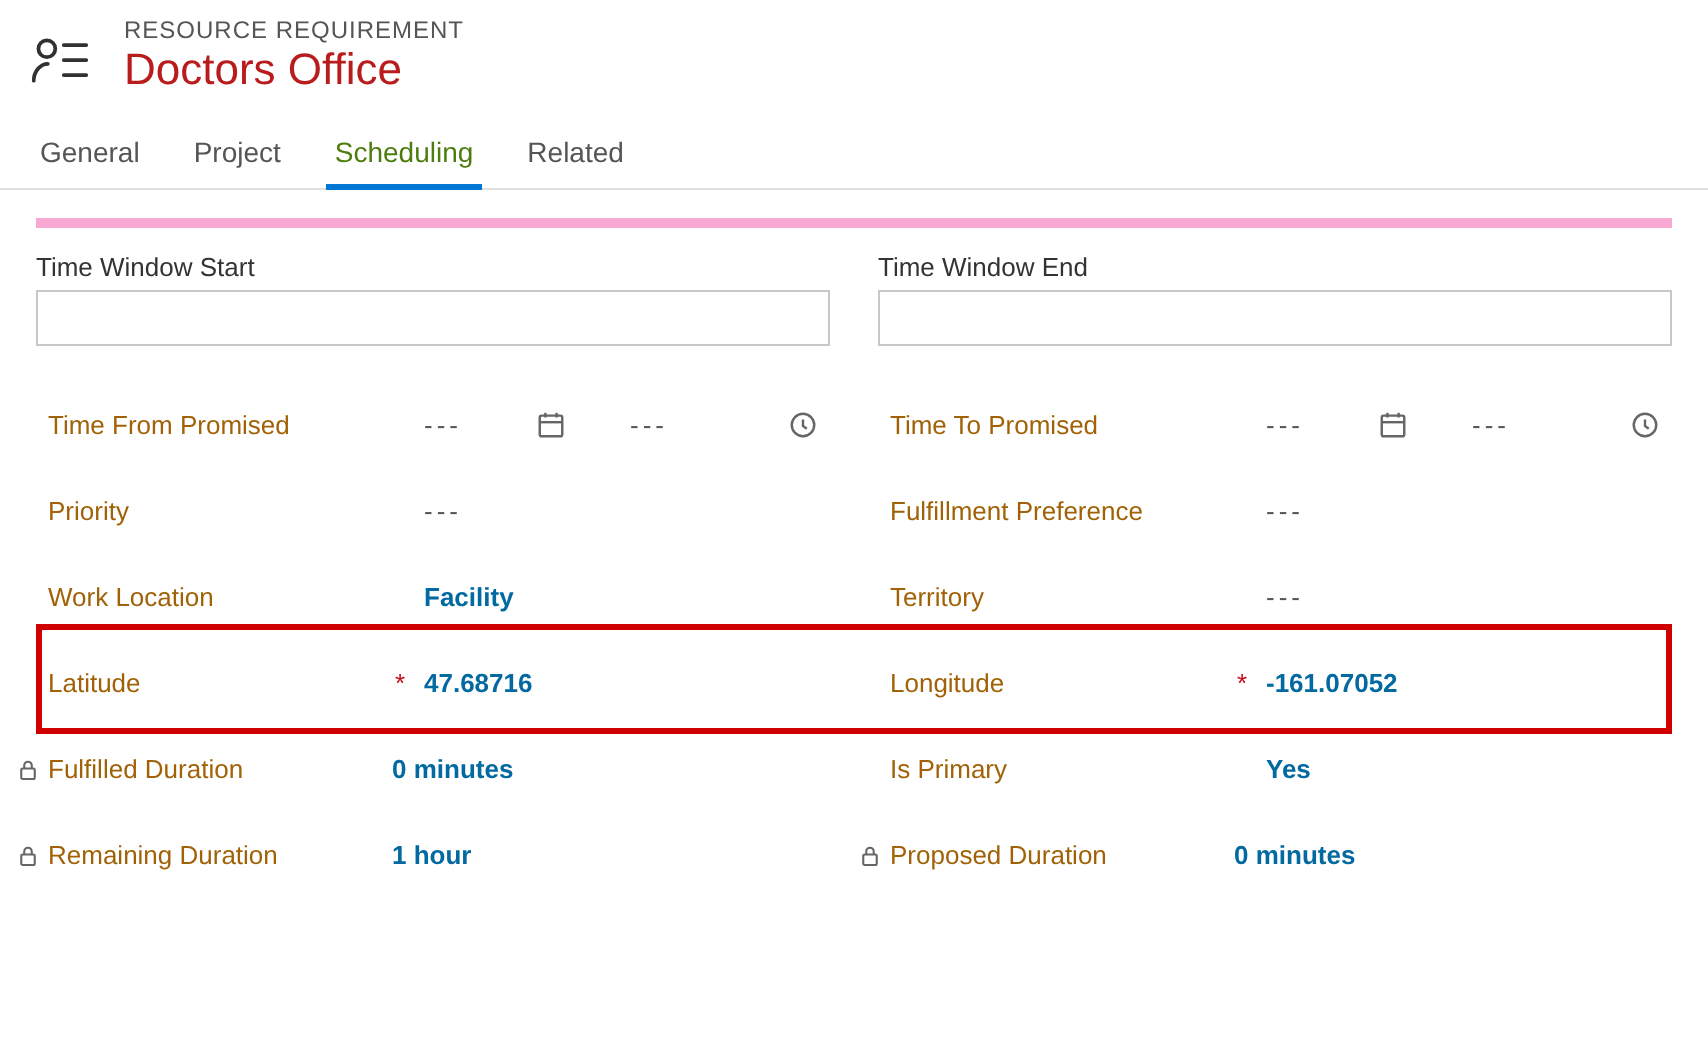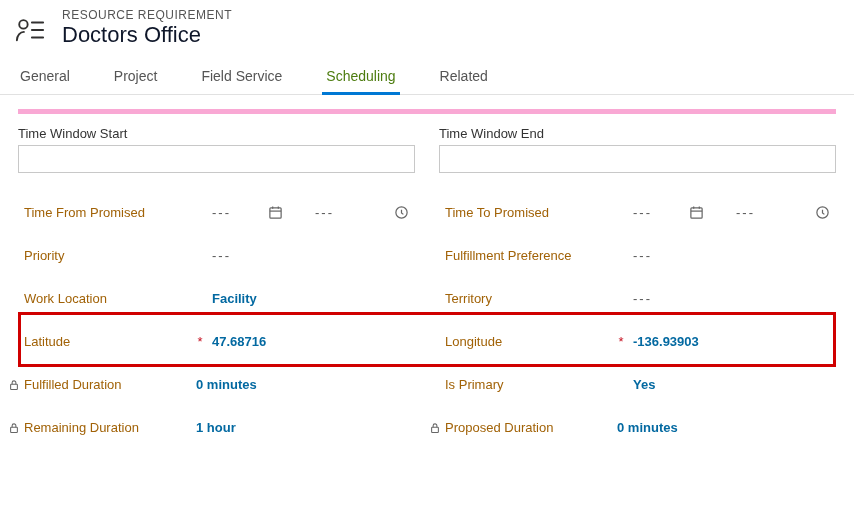--- a/index.html
+++ b/index.html
@@ -27,26 +27,26 @@
   }
   .header-text { display: flex; flex-direction: column; }
   .super-title {
     font-size: 12px;
     color: #555;
     letter-spacing: 0.5px;
   }
   .page-title {
     font-size: 22px;
     font-weight: 400;
-    color: #0f172a;
+    color: #b91c1c;
     margin-top: 0;
   }
   .tabs {
     display: flex;
-    gap: 40px;
+    gap: 23px;
     padding: 4px 18px 0 18px;
     border-bottom: 1px solid #e1e1e1;
   }
   .tab {
     font-size: 14px;
     color: #555;
     padding: 10px 2px 10px 2px;
     cursor: pointer;
     position: relative;
   }
@@ -147,21 +147,20 @@
   </div>
   <div class="header-text">
     <div class="super-title">RESOURCE REQUIREMENT</div>
     <div class="page-title">Doctors Office</div>
   </div>
 </div>
 
 <div class="tabs">
   <div class="tab">General</div>
   <div class="tab">Project</div>
-  <div class="tab">Field Service</div>
   <div class="tab active">Scheduling</div>
   <div class="tab">Related</div>
 </div>
 
 <div class="form-area">
 
   <div class="col">
     <div class="section-label">Time Window Start</div>
     <input class="section-input" value="" style="">
 
@@ -269,21 +268,21 @@
 
       <div class="row">
         <span class="label">Territory</span>
         <span class="req"></span>
         <span class="value dash">---</span>
       </div>
 
       <div class="row">
         <span class="label">Longitude</span>
         <span class="req">*</span>
-        <span class="value bold">-136.93903</span>
+        <span class="value bold">-161.07052</span>
       </div>
 
       <div class="row">
         <span class="label">Is Primary</span>
         <span class="req"></span>
         <span class="value bold">Yes</span>
       </div>
 
       <div class="row">
         <span class="lock">

